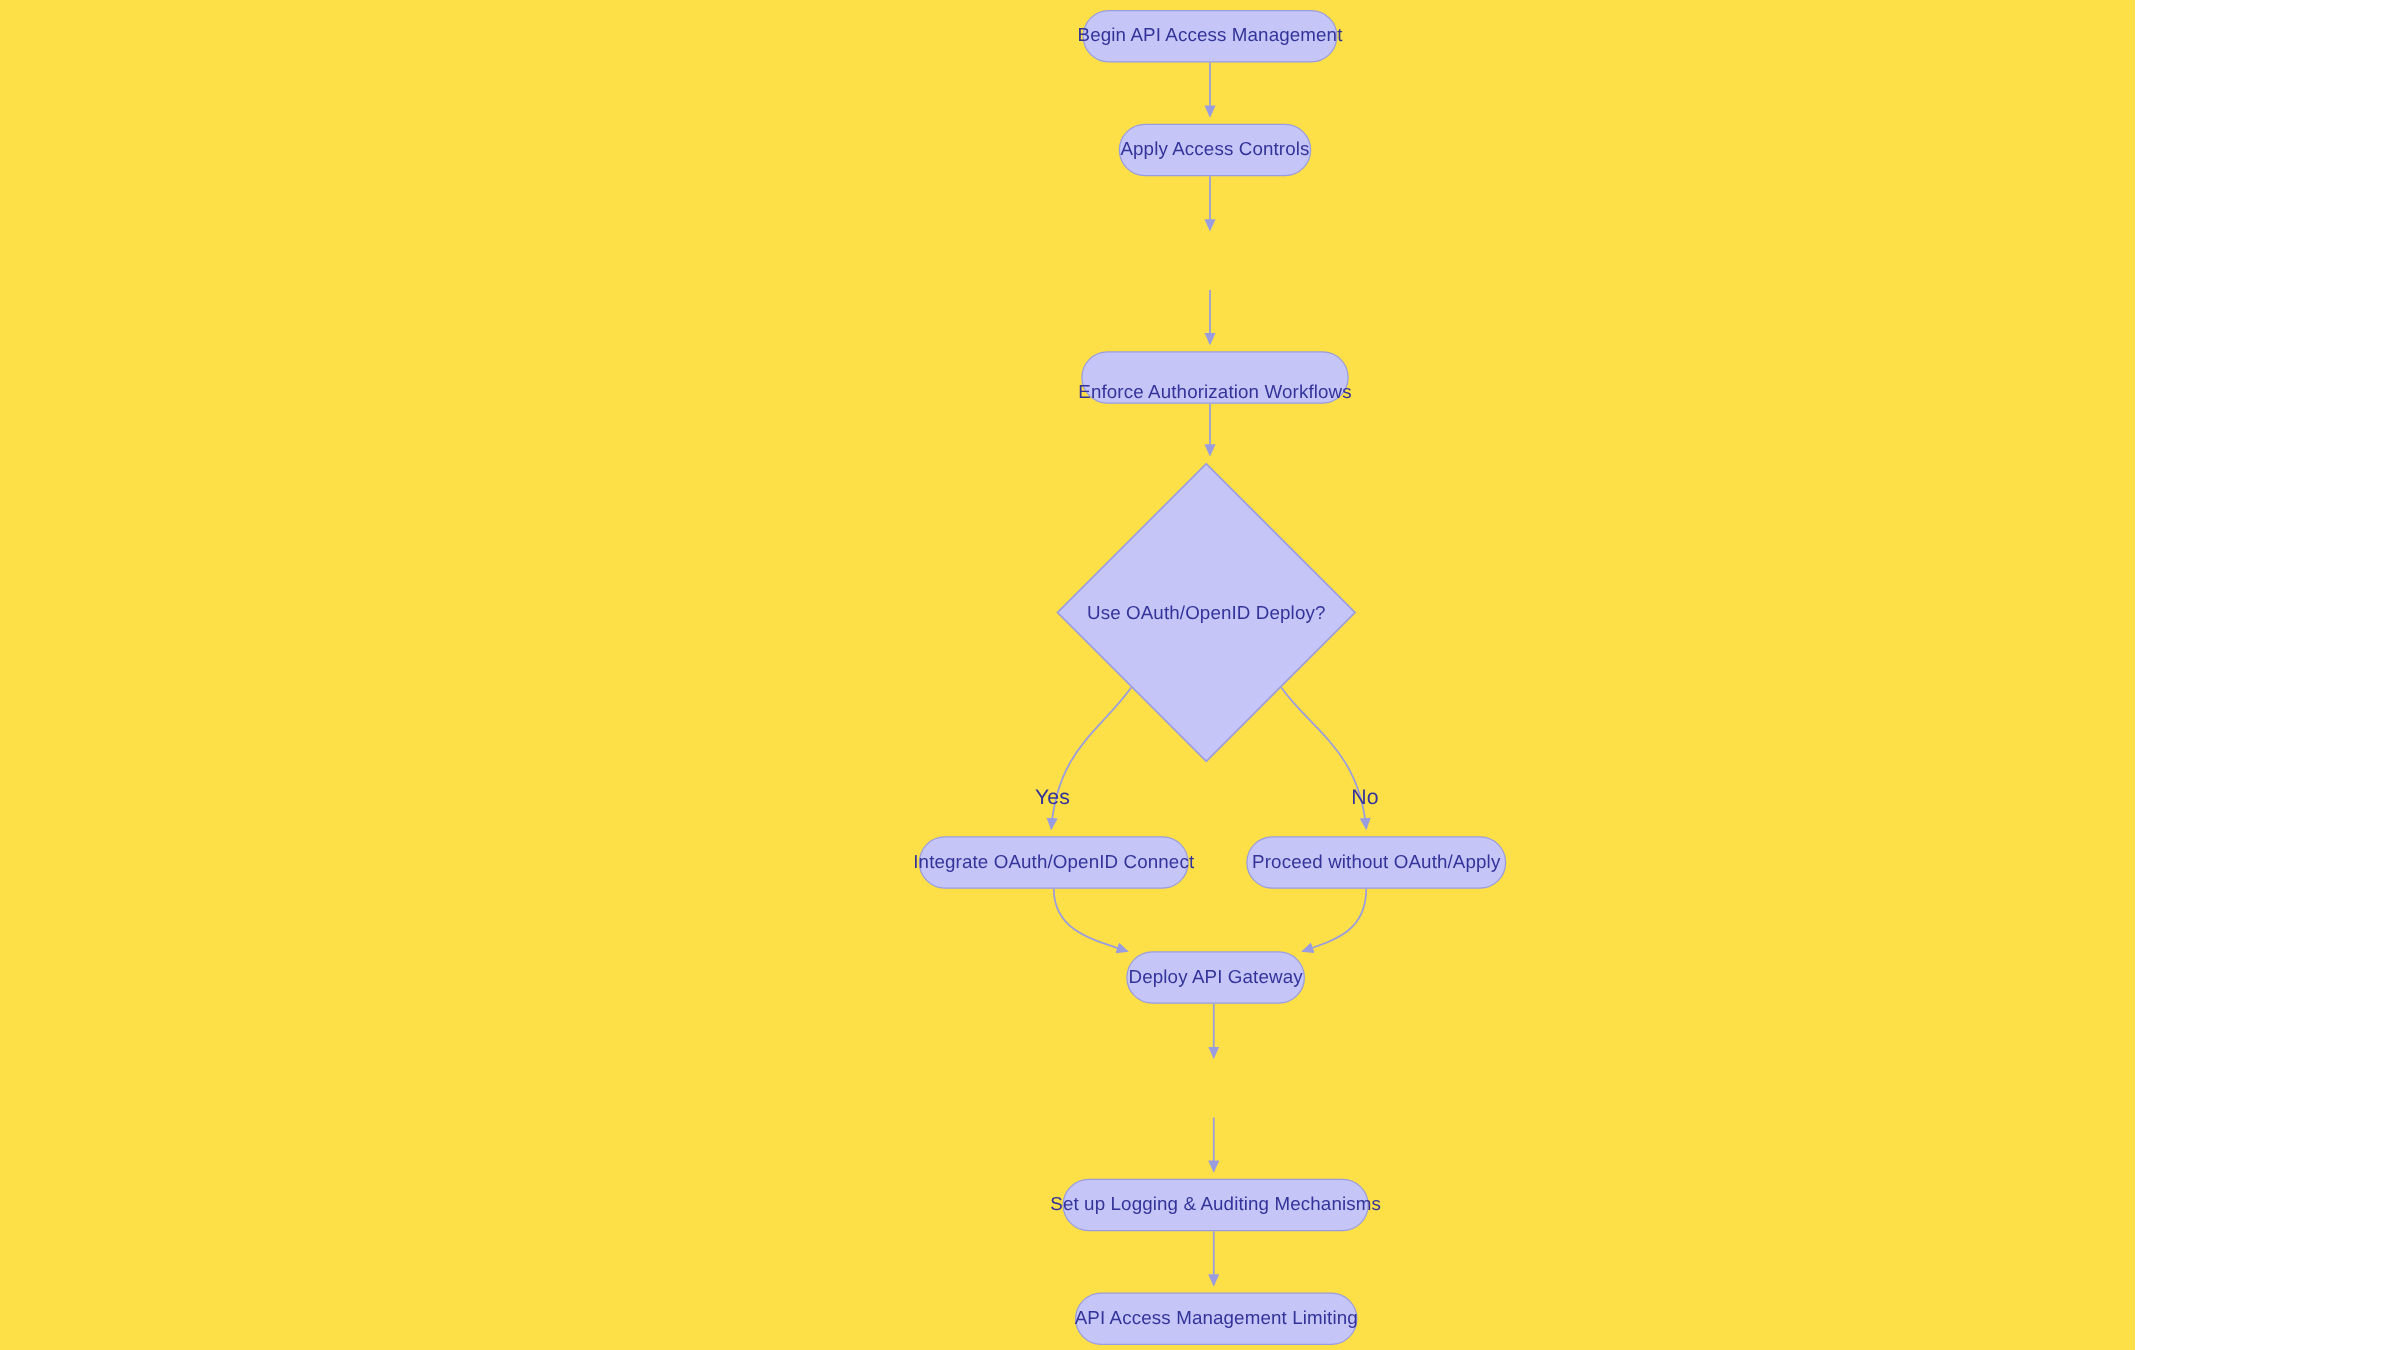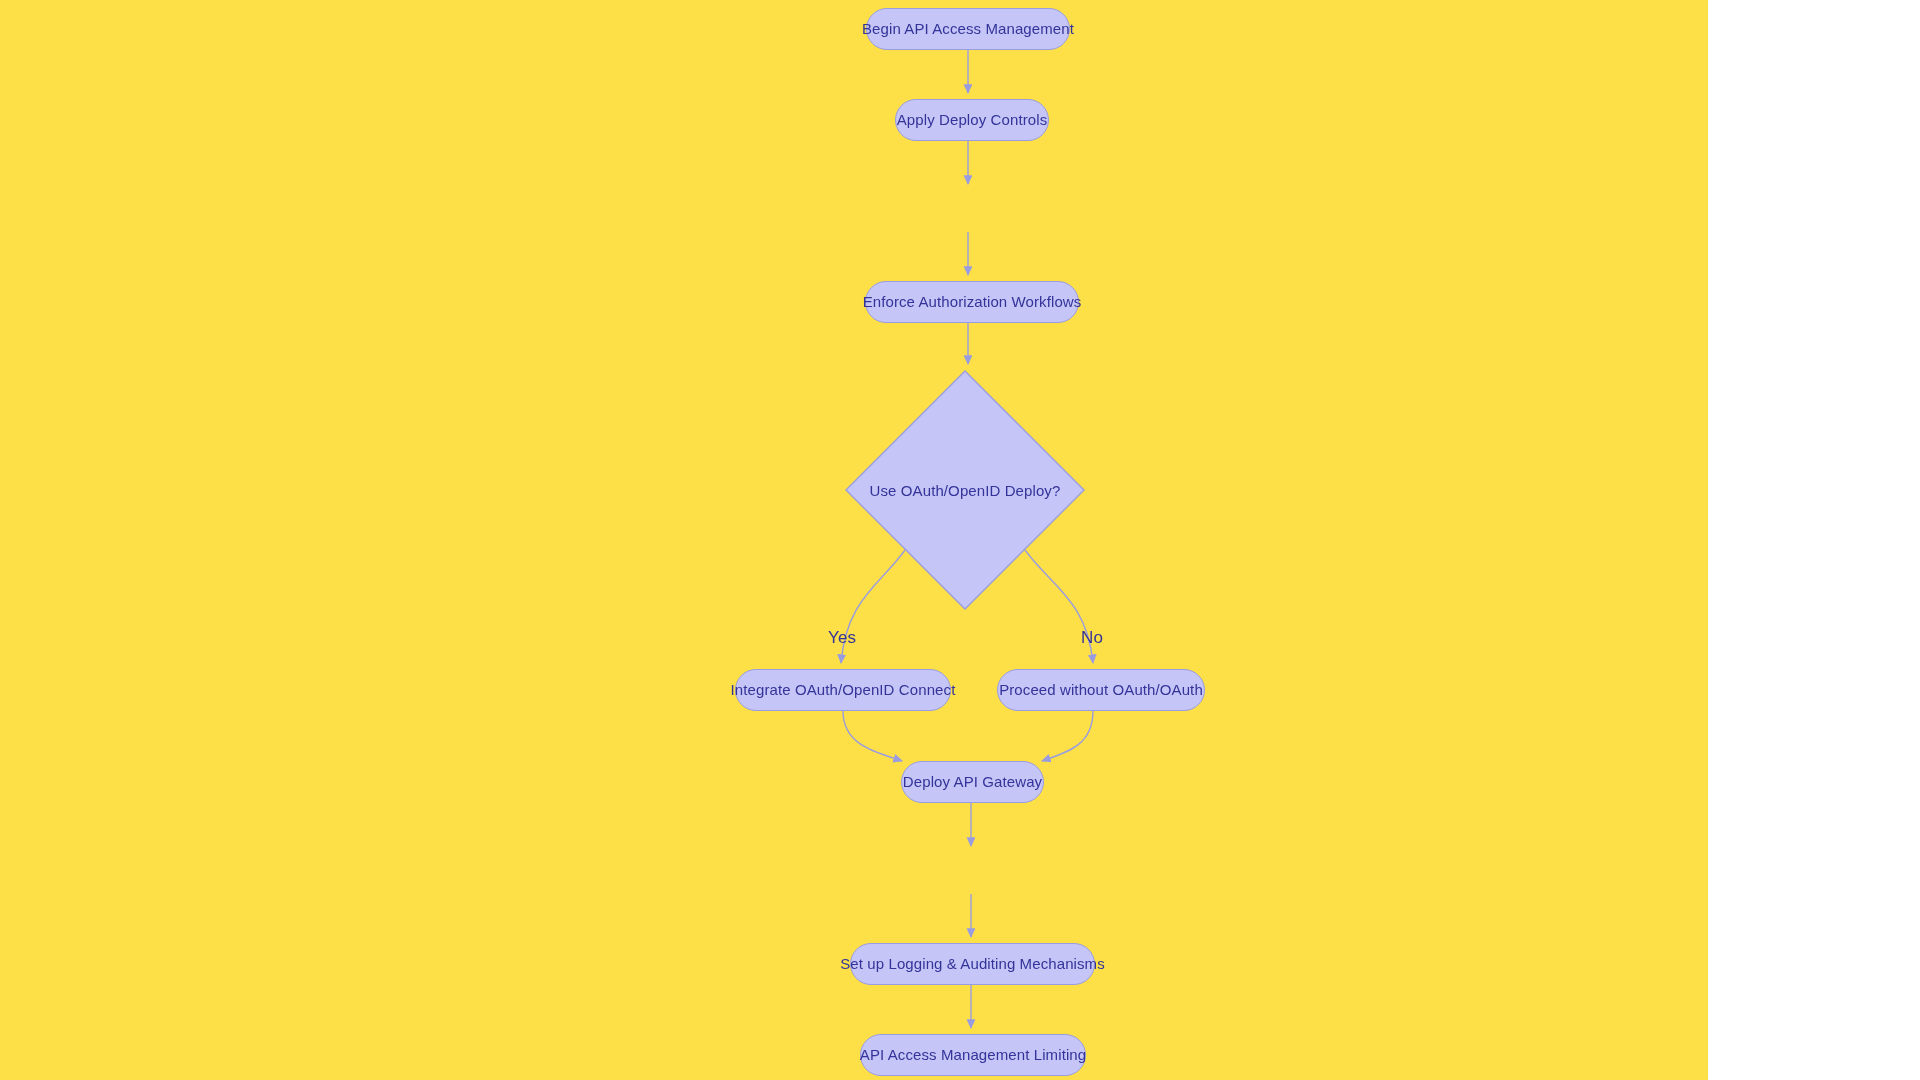--- a/index.html
+++ b/index.html
@@ -105,25 +105,25 @@
       <path d="M971,894 L971,937"></path>
       <path d="M971,985 L971,1028"></path>
     </g>
   </svg>
 
   <div class="node terminal" style="left:866px; top:8px; width:204px; height:42px;">
     <span>Begin API Access Management</span>
   </div>
 
   <div class="node" style="left:895px; top:99px; width:154px; height:42px;">
-    <span>Apply Deploy Controls</span>
+    <span>Apply Access Controls</span>
   </div>
 
 
-  <div class="node" style="left:865px; top:281px; width:214px; height:42px;">
+  <div class="node" style="left:865px; top:281px; width:214px; height:42px;align-items:flex-end;">
     <span>Enforce Authorization Workflows</span>
   </div>
 
   <div class="decision" style="left:845px; top:370px; width:240px; height:240px;">
     <svg class="diamond-shape" viewBox="0 0 240 240" xmlns="http://www.w3.org/2000/svg">
       <polygon points="120,1 239,120 120,239 1,120" fill="#c5c6f7" stroke="#9a9ce0" stroke-width="1.4"></polygon>
     </svg>
     <span class="decision-label">Use OAuth/OpenID Deploy?</span>
   </div>
 
@@ -133,21 +133,21 @@
 
   <div class="edge-label" style="left:1081px; top:628px;">
     <span>No</span>
   </div>
 
   <div class="node" style="left:735px; top:669px; width:216px; height:42px;">
     <span>Integrate OAuth/OpenID Connect</span>
   </div>
 
   <div class="node" style="left:997px; top:669px; width:208px; height:42px;">
-    <span>Proceed without OAuth/OAuth</span>
+    <span>Proceed without OAuth/Apply</span>
   </div>
 
   <div class="node" style="left:901px; top:761px; width:143px; height:42px;">
     <span>Deploy API Gateway</span>
   </div>
 
 
   <div class="node" style="left:850px; top:943px; width:245px; height:42px;text-align:right;">
     <span>Set up Logging &amp; Auditing Mechanisms</span>
   </div>

